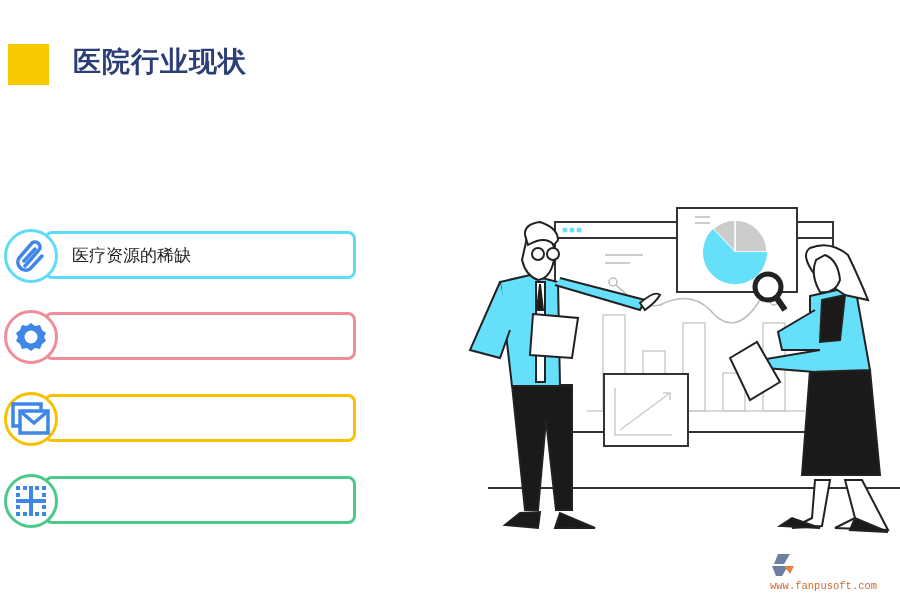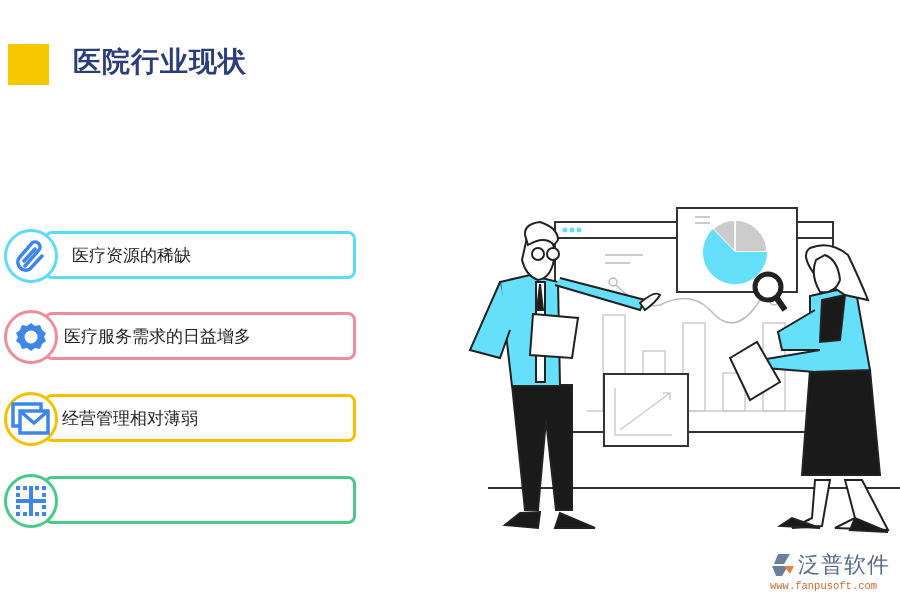--- a/index.html
+++ b/index.html
@@ -38,33 +38,31 @@
 </div>
 
 <div class="item" style="top:310px;">
   <div class="box" style="border-color:#ee8e9a;"></div>
   <div class="circle" style="border-color:#ee8e9a;">
     <svg width="34" height="34" viewBox="0 0 34 34">
       <path d="M17 3 L21 6 L26 5 L28 10 L32 13 L30 17 L32 21 L28 24 L26 29 L21 28 L17 31 L13 28 L8 29 L6 24 L2 21 L4 17 L2 13 L6 10 L8 5 L13 6 Z" fill="#3e86e8"></path>
       <circle cx="17" cy="17" r="6.5" fill="#fff"></circle>
     </svg>
   </div>
-  <div class="label" style="left:60px;">医疗服务需求的日益增多</div>
 </div>
 
 <div class="item" style="top:392px;">
   <div class="box" style="border-color:#f7c100;"></div>
   <div class="circle" style="border-color:#f7c100;">
     <svg width="42" height="36" viewBox="0 0 42 36">
       <rect x="3" y="3" width="28" height="22" fill="none" stroke="#3e86e8" stroke-width="3.5"></rect>
       <rect x="10" y="10" width="28" height="22" fill="#fff" stroke="#3e86e8" stroke-width="3.5"></rect>
       <path d="M10 10 L24 22 L38 10" fill="none" stroke="#3e86e8" stroke-width="3.5"></path>
     </svg>
   </div>
-  <div class="label" style="left:58px;">经营管理相对薄弱</div>
 </div>
 
 <div class="item" style="top:474px;">
   <div class="box" style="border-color:#4cc88c;"></div>
   <div class="circle" style="border-color:#4cc88c;">
     <svg width="36" height="36" viewBox="0 0 36 36">
       <g fill="#3e86e8">
         <rect x="3" y="3" width="4" height="4"></rect>
           <rect x="10" y="3" width="4" height="4"></rect>
           <rect x="22" y="3" width="4" height="4"></rect>
@@ -153,15 +151,14 @@
     <path d="M270 158 L297 142 L320 182 L290 200 Z" fill="#fff"></path>
   </g>
 </svg>
 
 <div class="logo">
   <svg width="26" height="26" viewBox="0 0 26 26" style="position:absolute;left:2px;top:2px;">
     <path d="M8 2 L20 2 L14 12 L4 12 Z" fill="#6b7f9e"></path>
     <path d="M2 14 L18 14 L12 24 L6 24 Z" fill="#6b7f9e"></path>
     <path d="M14 14 L24 14 L20 22 Z" fill="#e3834a"></path>
   </svg>
-  <div class="logo-name">泛普软件</div>
   <div class="logo-url">www.fanpusoft.com</div>
 </div>
 
 </body></html>

